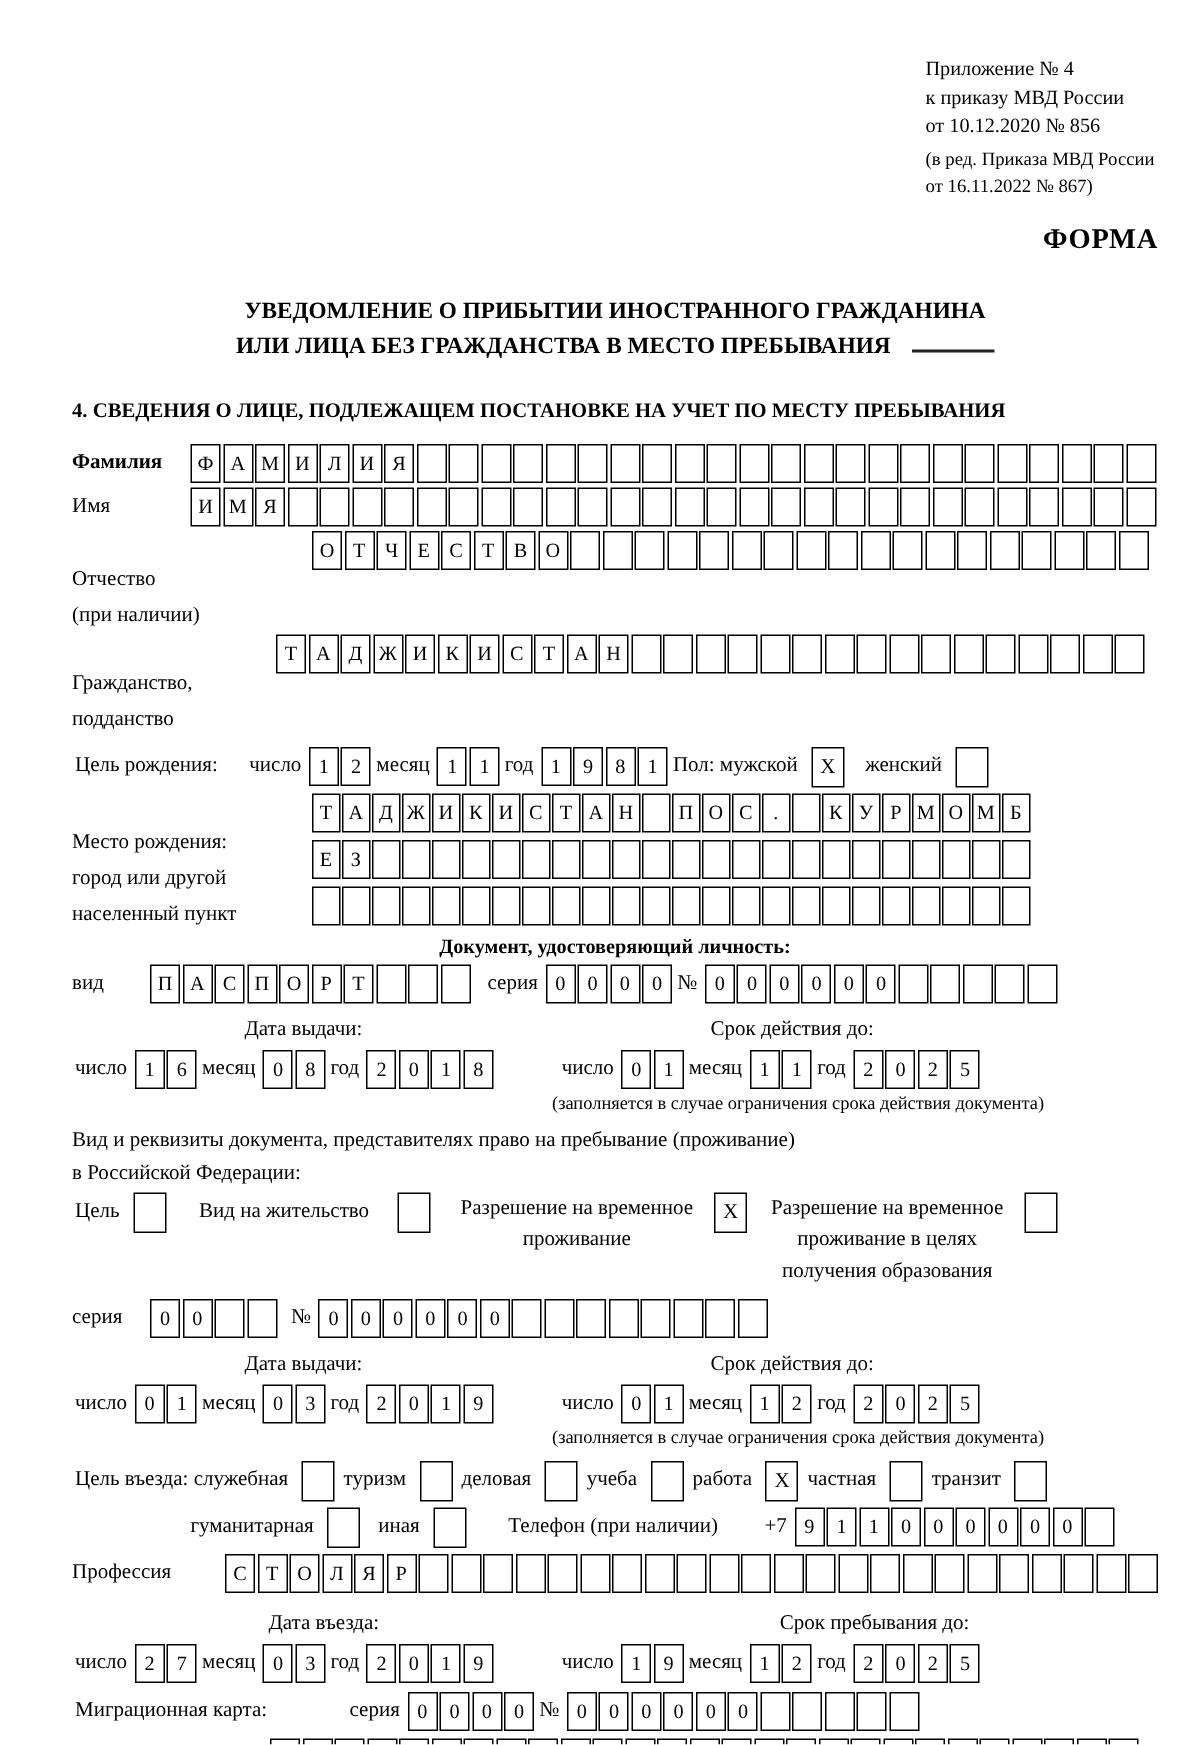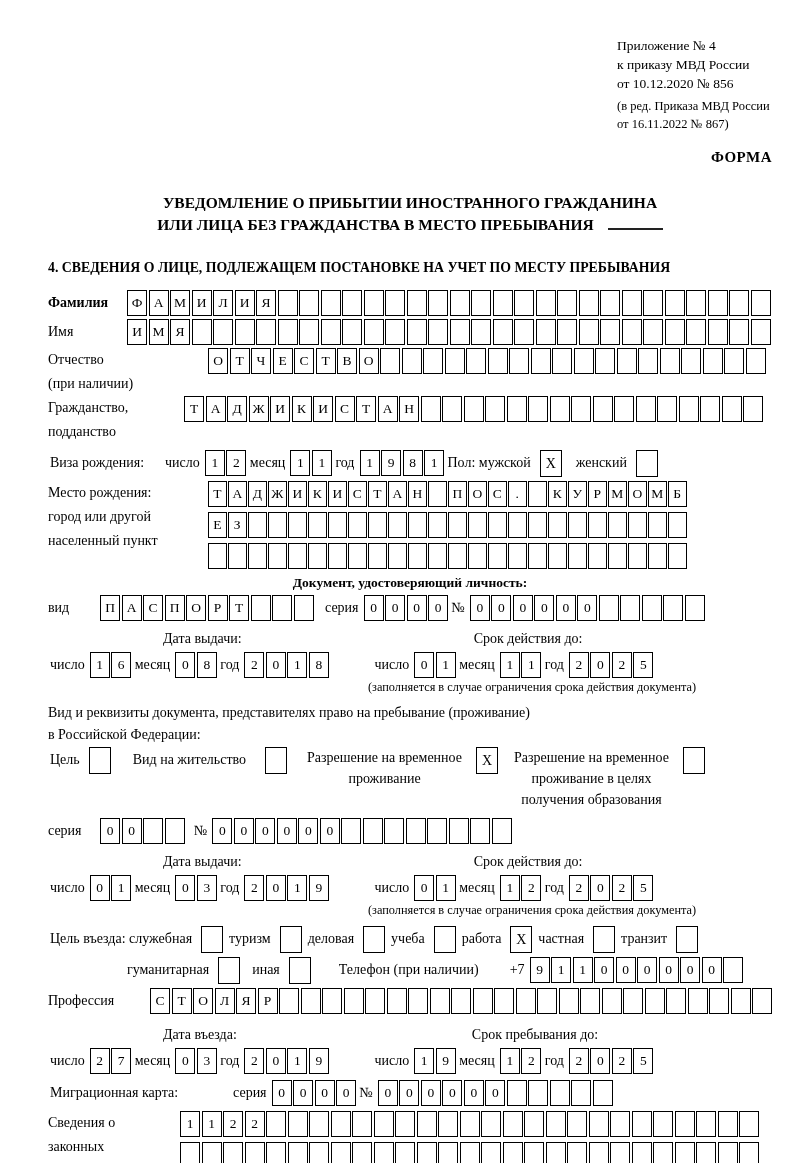--- a/index.html
+++ b/index.html
@@ -3,38 +3,38 @@
 <meta charset="utf-8">
 <style>
   html,body{margin:0;padding:0;background:#ffffff;}
   .page{
     position:relative;width:800px;height:1163px;box-sizing:border-box;
     padding:36px 28px 0 48px;background:#ffffff;color:#000;
     font-family:"Liberation Serif","DejaVu Serif",serif;overflow:hidden;
   }
   .annex{margin-left:569px;font-size:13.5px;line-height:19px;}
   .annex .amend{margin-top:4px;font-size:12.5px;line-height:18px;}
-  .forma{text-align:right;font-weight:bold;font-size:15px;margin-top:16px;letter-spacing:.5px;}
+  .forma{text-align:right;font-weight:bold;font-size:19px;margin-top:16px;letter-spacing:.5px;}
   .title{text-align:center;font-weight:bold;font-size:15.5px;line-height:22px;margin-top:26px;}
   .uline{display:inline-block;width:55px;border-bottom:2.5px solid #222;margin-left:14px;height:14px;}
   .section{font-weight:bold;font-size:13.8px;margin-top:24px;white-space:nowrap;}
   .row{display:flex;align-items:flex-start;}
   .seg-text{font-size:14px;line-height:26px;margin:0 5px 0 2px;white-space:nowrap;flex:none;}
   .seg-lines{flex:none;text-align:center;}
   .seg-lines div{font-size:14px;line-height:21px;white-space:nowrap;}
   .gap{flex:none;display:inline-block;}
   .box{
     box-sizing:border-box;flex:none;width:20px;height:26px;border:1.5px solid #000;
     margin-right:1.5px;display:flex;align-items:center;justify-content:center;
     font-size:13.5px;background:#fff;
   }
   .check{width:22px;height:27px;margin:0 4px;font-size:14px;}
   .boxrow{display:flex;flex:none;}
   .blockrow{display:flex;align-items:flex-start;}
-  .block-labels{flex:none;}
+  .block-labels{flex:none;margin-top:21px;}
   .block-labels div{font-size:14px;line-height:24px;white-space:nowrap;}
   .block-right .boxrow{margin-bottom:5px;}
   .center-row{text-align:center;font-weight:bold;font-size:13.5px;}
   .note{font-size:12.3px;white-space:nowrap;}
   .text-row{font-size:14px;white-space:nowrap;}
 </style>
 </head>
 <body>
 
 <div class="page">
@@ -189,21 +189,21 @@
             <div class="box"></div>
             <div class="box"></div>
             <div class="box"></div>
             <div class="box"></div>
             <div class="box"></div>
             <div class="box"></div>
           </div>
         </div>
       </div>
       <div class="row" style="margin-top: 6px;">
-        <span class="seg-text">Виза рождения:</span>
+        <span class="seg-text">Цель рождения:</span>
         <span class="gap" style="width: 14px;"></span>
         <span class="seg-text">число</span>
         <div class="boxrow">
           <div class="box">1</div>
           <div class="box">2</div>
         </div>
         <span class="seg-text">месяц</span>
         <div class="boxrow">
           <div class="box">1</div>
           <div class="box">1</div>
@@ -553,21 +553,21 @@
           <div class="box"></div>
           <div class="box"></div>
           <div class="box"></div>
           <div class="box"></div>
           <div class="box"></div>
           <div class="box"></div>
           <div class="box"></div>
           <div class="box"></div>
         </div>
       </div>
-      <div class="row" style="margin-top: 8px;">
+      <div class="row" style="margin-top: 8px; gap: 16px;">
         <span class="gap" style="width: 113px;"></span>
         <span class="seg-text">Дата въезда:</span>
         <span class="gap" style="width: 228px;"></span>
         <span class="seg-text">Срок пребывания до:</span>
       </div>
       <div class="row" style="margin-top: 0px;">
         <span class="seg-text">число</span>
         <div class="boxrow">
           <div class="box">2</div>
           <div class="box">7</div>

